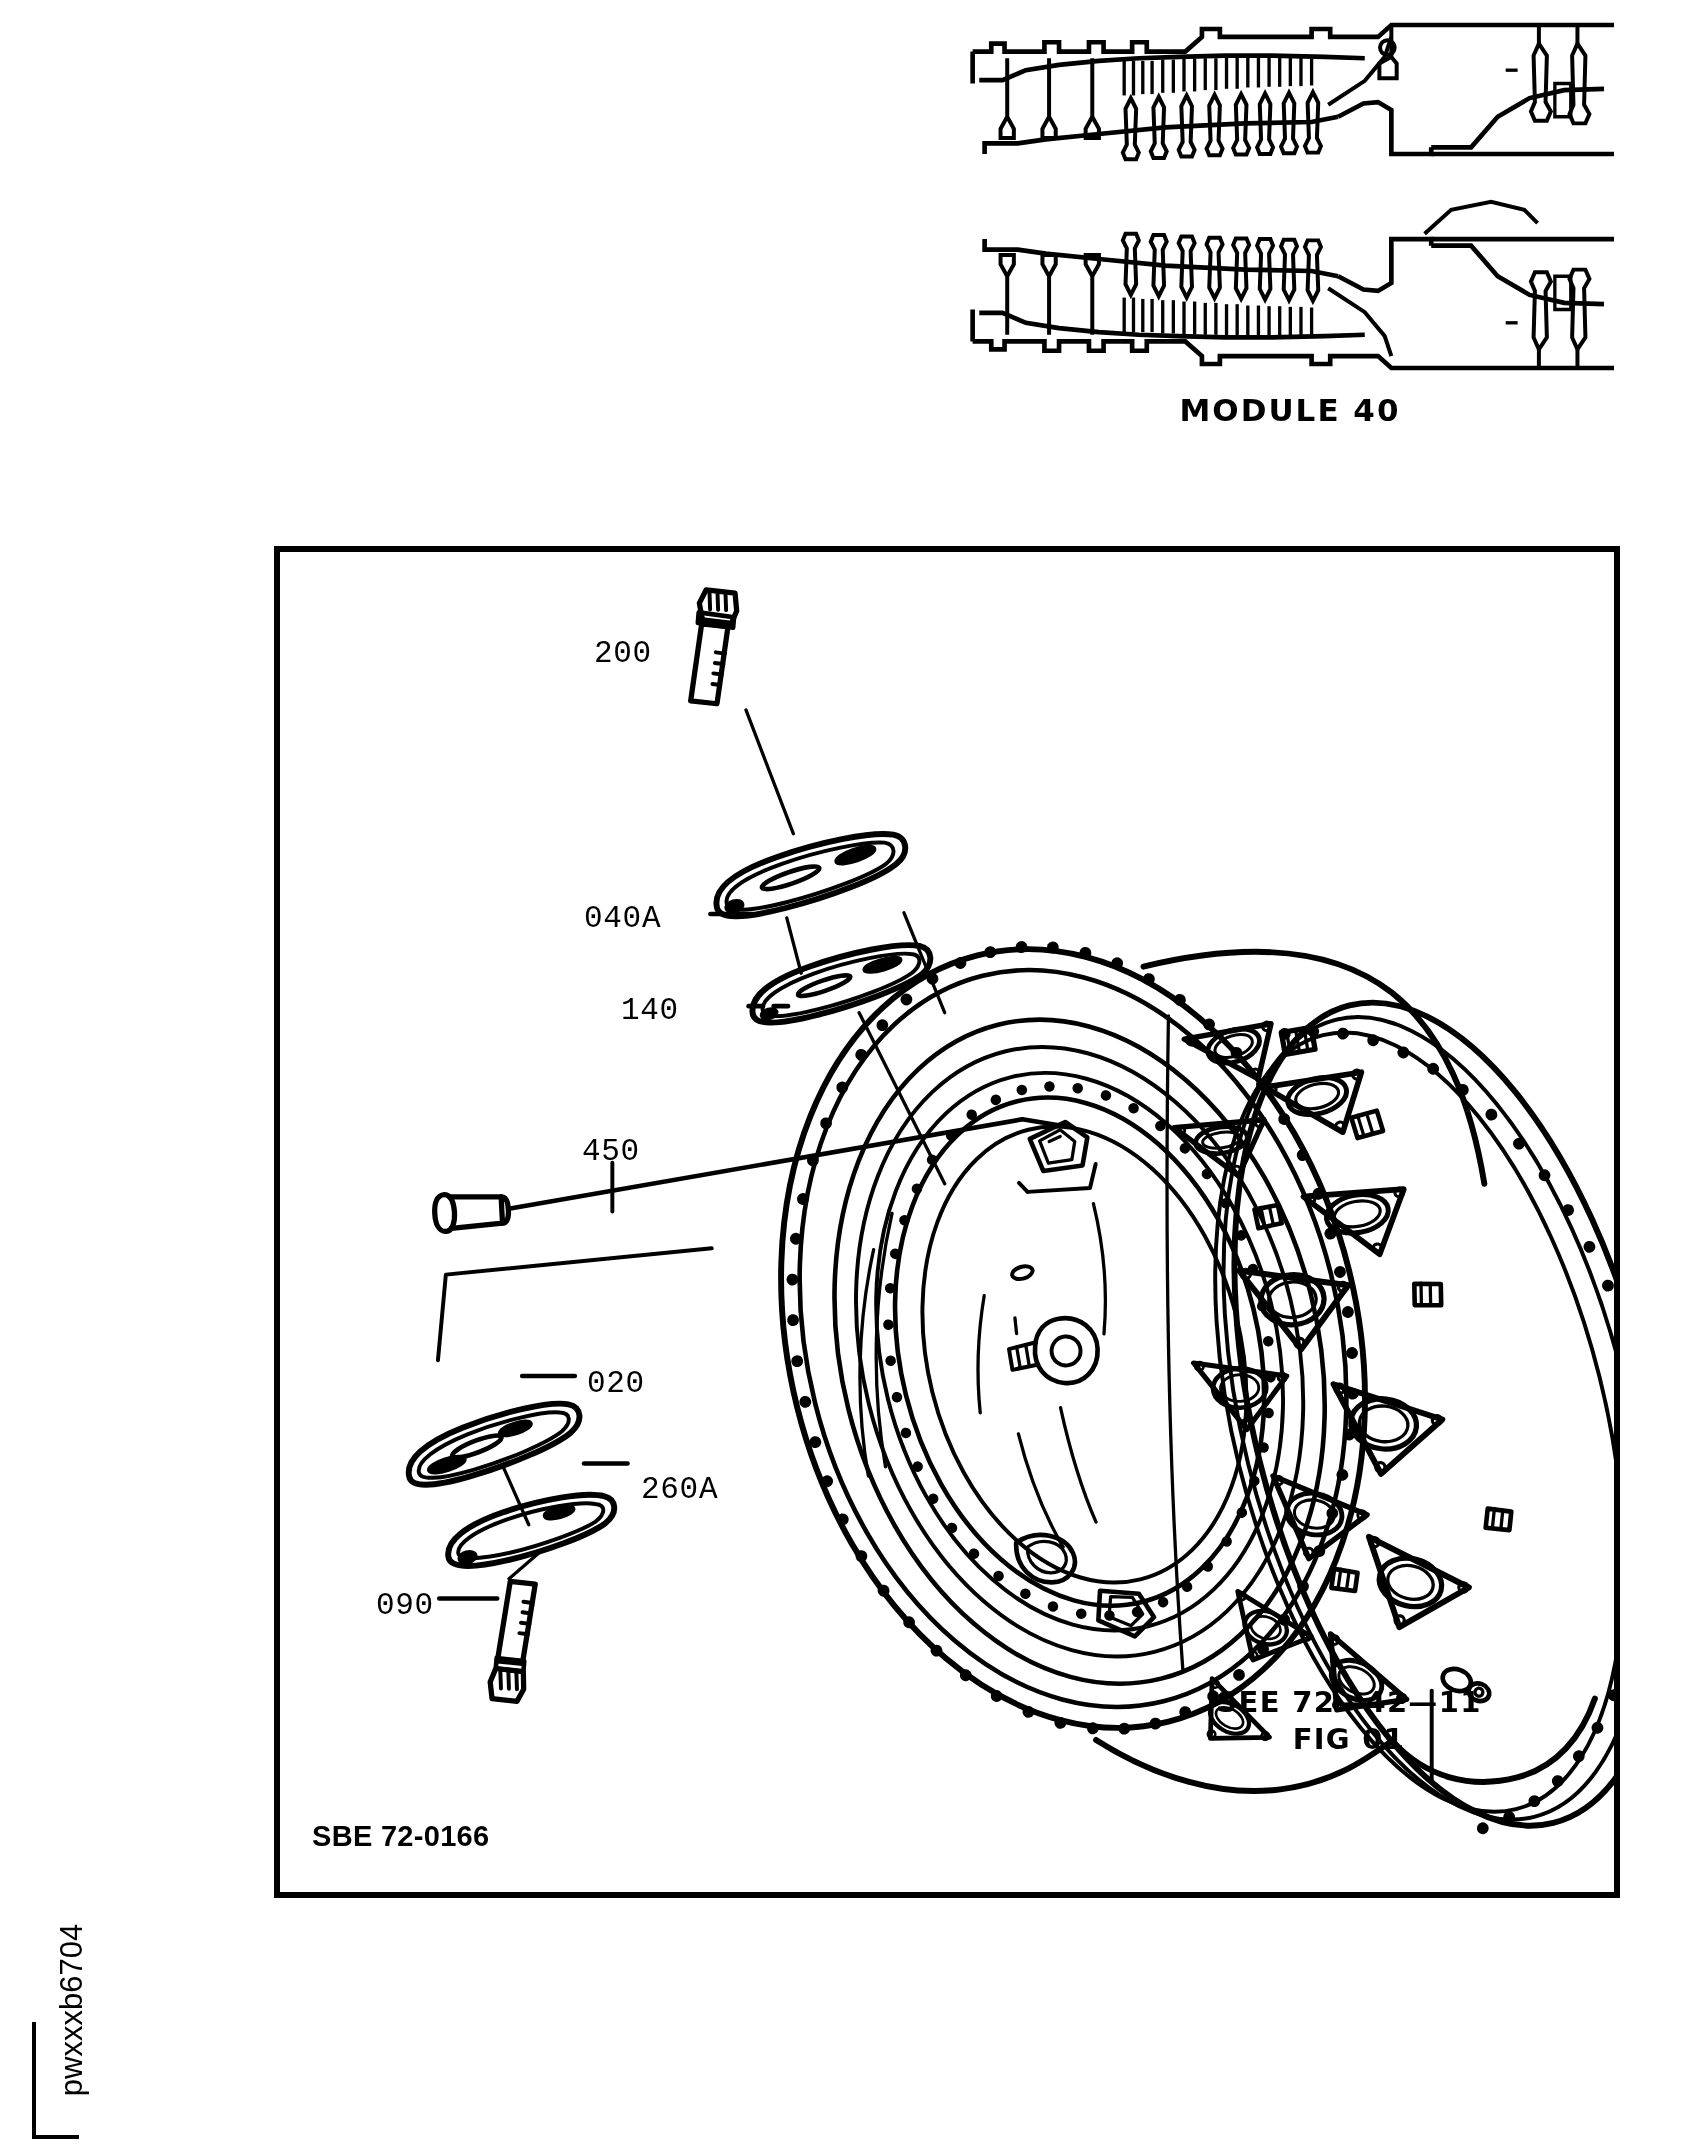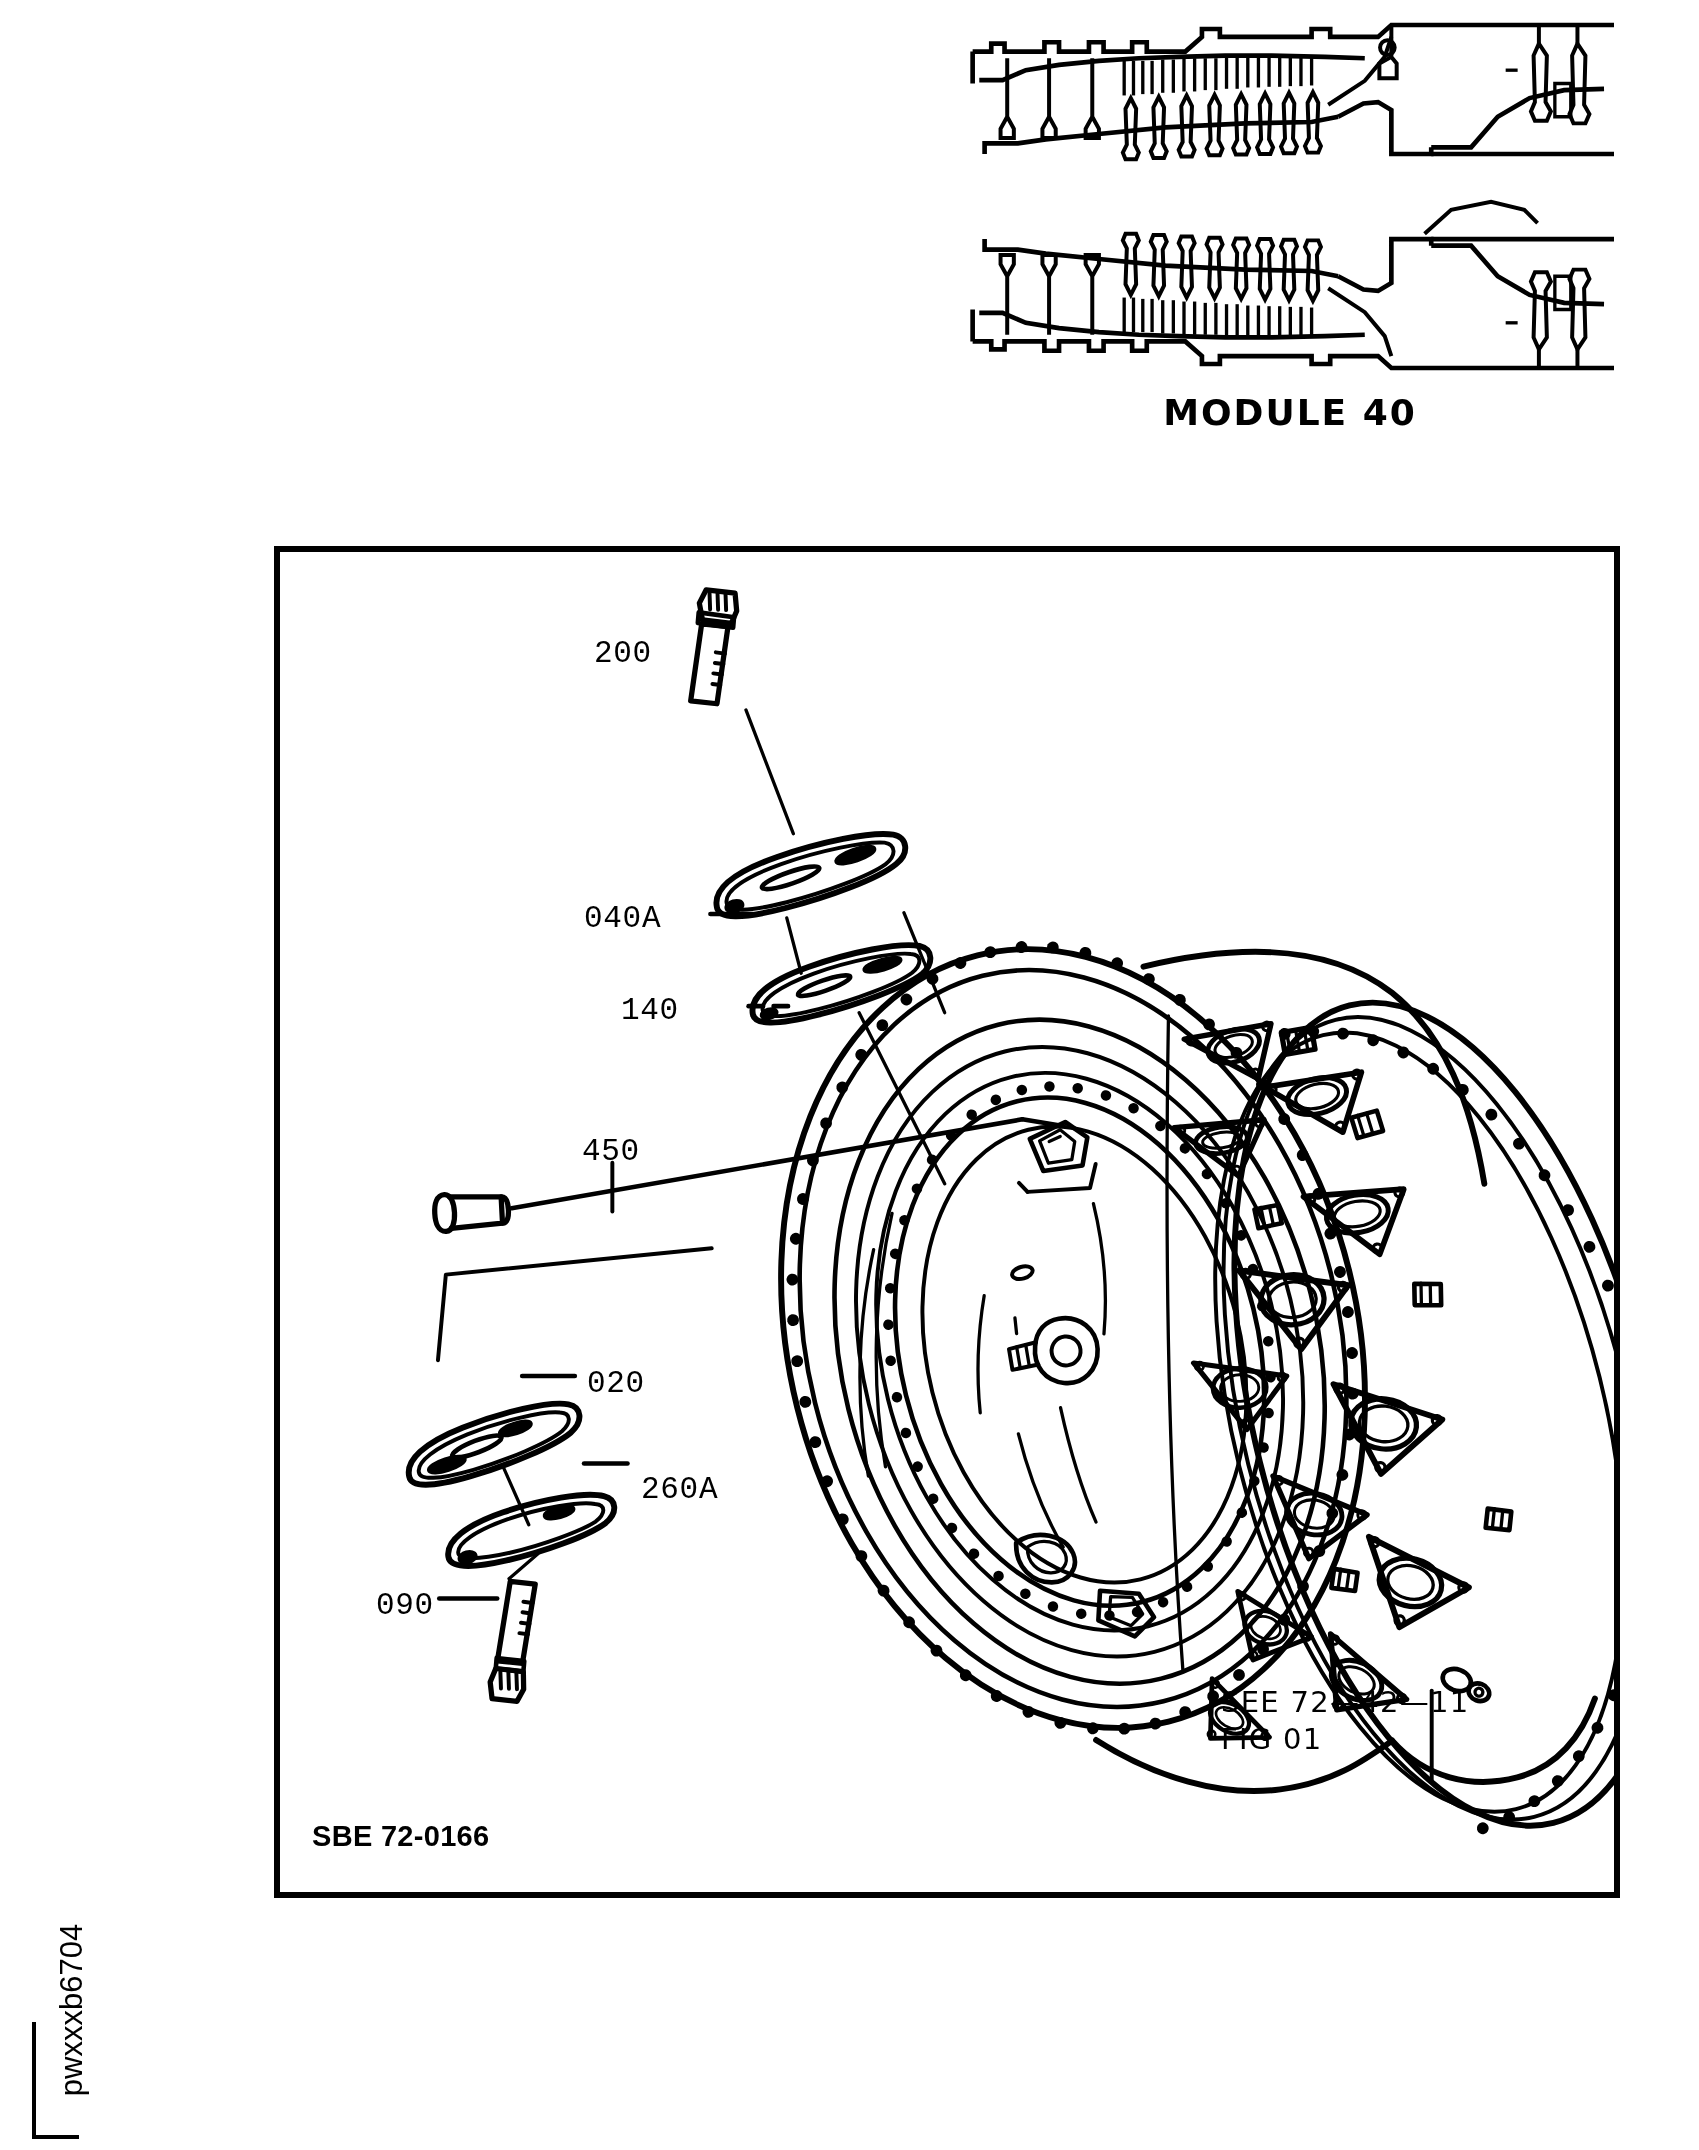--- a/index.html
+++ b/index.html
@@ -11,42 +11,42 @@
   }
   .page{position:absolute;inset:0;background:#fff;}
 
   
   #module-key{position:absolute;left:966px;top:16.6px;width:648px;height:359px;}
   #module-key svg{display:block;width:100%;height:100%;}
   #module-label{
     position:absolute;left:966px;top:392px;width:648px;
     text-align:center;
     font-family:"DejaVu Sans", sans-serif;
-    font-size:36px;font-weight:700;letter-spacing:2px;
+    font-size:31px;font-weight:700;letter-spacing:2px;
   }
 
   
   #illustration-frame{
     position:absolute;left:274px;top:546px;width:1346px;height:1352px;
     border:6px solid #000;box-sizing:border-box;background:#fff;
   }
   #illustration-frame svg{position:absolute;left:0;top:0;width:100%;height:100%;}
 
   .callout{
     position:absolute;
     font-family:Liberation Mono, monospace;
     font-size:31px;font-weight:400;letter-spacing:0.7px;
     white-space:nowrap;line-height:1;
   }
 
   #see-ref{
-    position:absolute;left:1221px;top:1684px;width:306px;
-    text-align:left;
+    position:absolute;left:1196px;top:1684px;width:306px;
+    text-align:center;
     font-family:"DejaVu Sans", sans-serif;
-    font-size:29px;font-weight:400;letter-spacing:1.3px;line-height:1.28;
+    font-size:29px;font-weight:700;letter-spacing:1.3px;line-height:1.28;
   }
   #see-ref span{display:block;}
 
   #sbe-code{
     position:absolute;left:312px;top:1820px;
     font-family:"Liberation Sans", sans-serif;
     font-size:29px;font-weight:700;letter-spacing:0.3px;
   }
 
   

